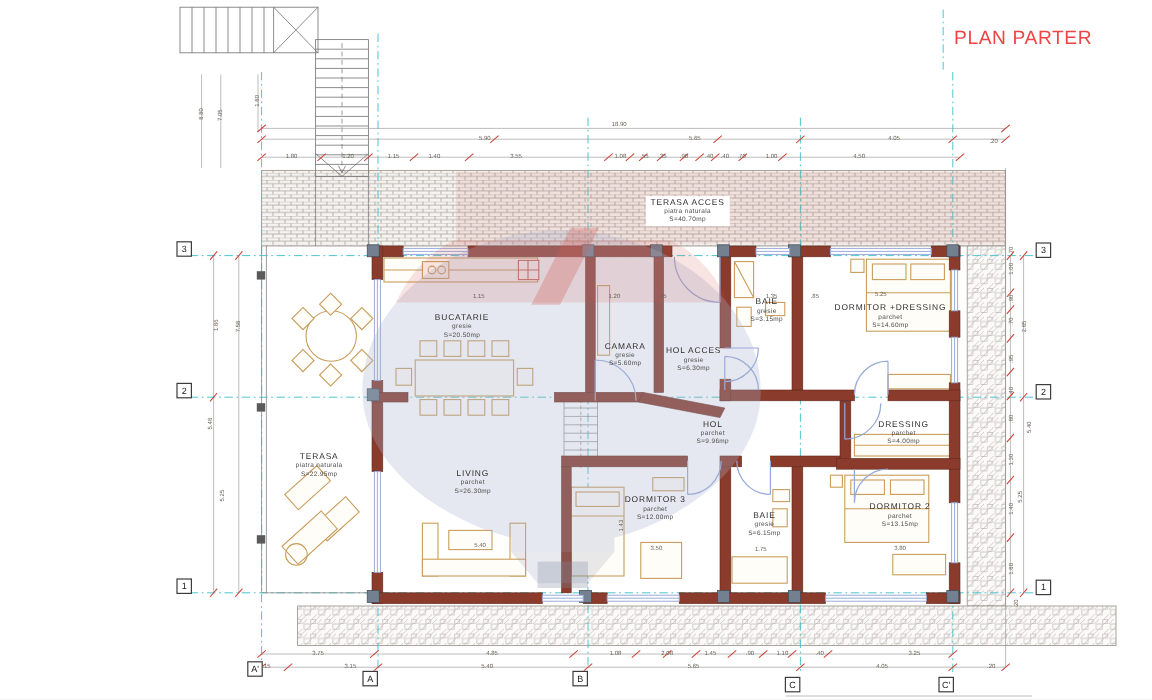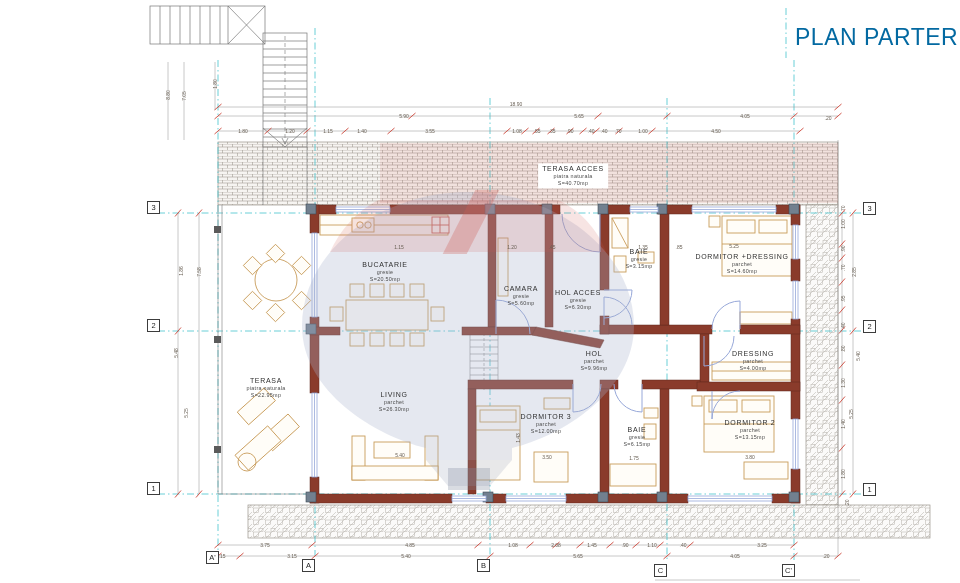--- a/index.html
+++ b/index.html
@@ -1,19 +1,19 @@
 <!DOCTYPE html>
 <html><head>
 <meta charset="utf-8">
 <style>
   html,body{margin:0;padding:0;background:#e8e8e8}
   .canvas{position:relative;width:960px;height:583px;background:#ffffff;
     font-family:"Liberation Sans",sans-serif;overflow:hidden}
   .canvas svg{position:absolute;left:0;top:0;z-index:2}
-  .title{position:absolute;left:795px;top:24px;font-size:23px;color:#0369a1;
+  .title{position:absolute;left:795px;top:24px;font-size:16px;color:#ef4444;
     letter-spacing:.5px;z-index:4;white-space:nowrap}
   
   .room{position:absolute;transform:translate(-50%,-50%);text-align:center;
     line-height:1.3;z-index:4;white-space:nowrap}
   .room-name{font-size:7px;letter-spacing:.7px;color:#2e2e2e}
   .room-finish,.room-area{font-size:5.4px;color:#4c4c4c;letter-spacing:.3px}
   .room.boxed{background:#fff;padding:1px 4px}
   
   .dim{position:absolute;transform:translate(-50%,-50%);font-size:5px;color:#6b6257;
     z-index:4;white-space:nowrap}

